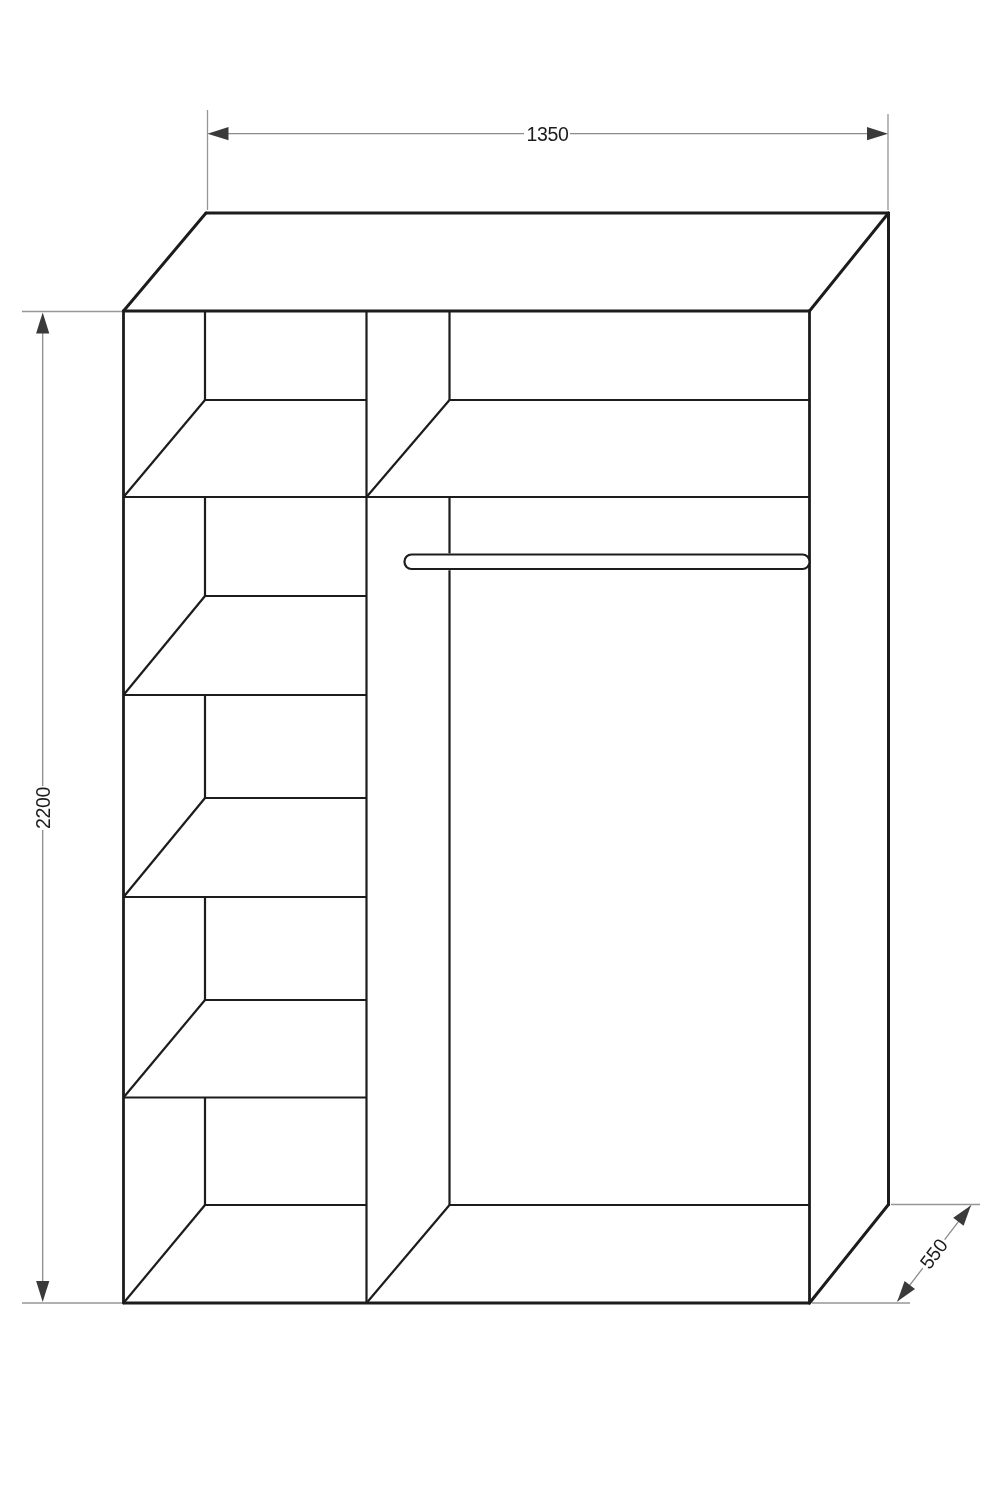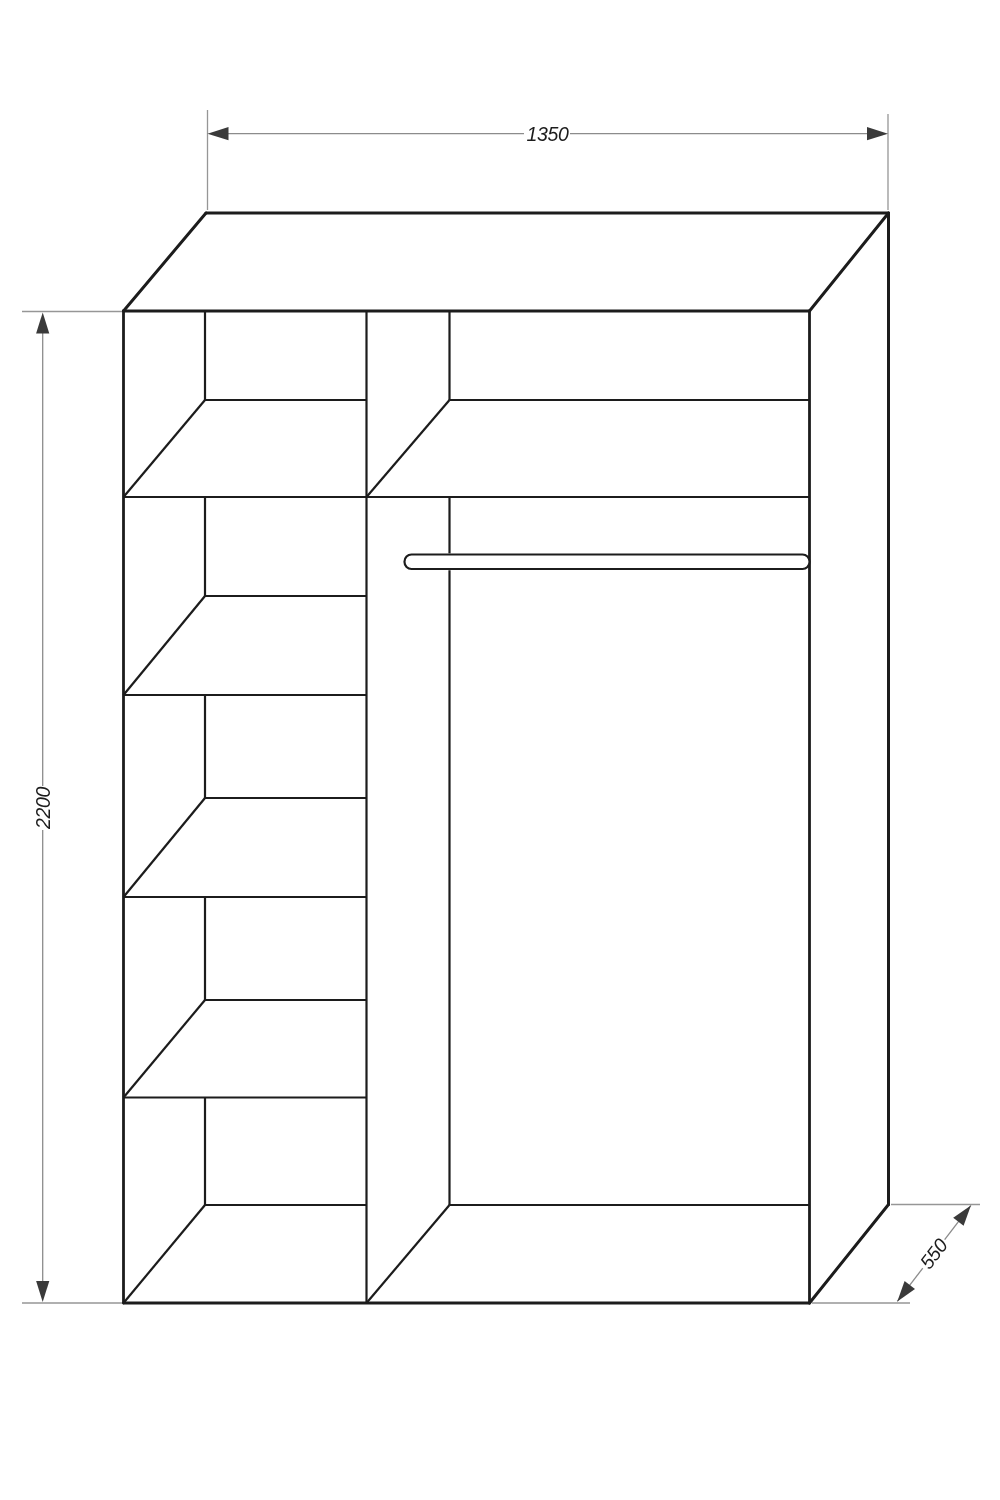--- a/index.html
+++ b/index.html
@@ -1,17 +1,17 @@
 <!DOCTYPE html>
 <html><head>
 <meta charset="utf-8">
 <title>Wardrobe diagram</title>
 <style>
   html,body{margin:0;padding:0;background:#ffffff;}
-  .page{width:1000px;height:1500px;position:relative;background:#ffffff;overflow:hidden;font-style:italic;}
+  .page{width:1000px;height:1500px;position:relative;background:#ffffff;overflow:hidden;}
   svg{display:block;}
   text{font-family:"Liberation Sans", sans-serif;fill:#1c1c1c;-webkit-font-smoothing:antialiased;}
 </style>
 </head>
 <body>
 <div class="page">
 <svg width="1000" height="1500" viewBox="0 0 1000 1500" xmlns="http://www.w3.org/2000/svg">
 
   <g stroke="#969696" stroke-width="1.3" fill="none">
     <line x1="207.5" y1="110" x2="207.5" y2="210"></line>

